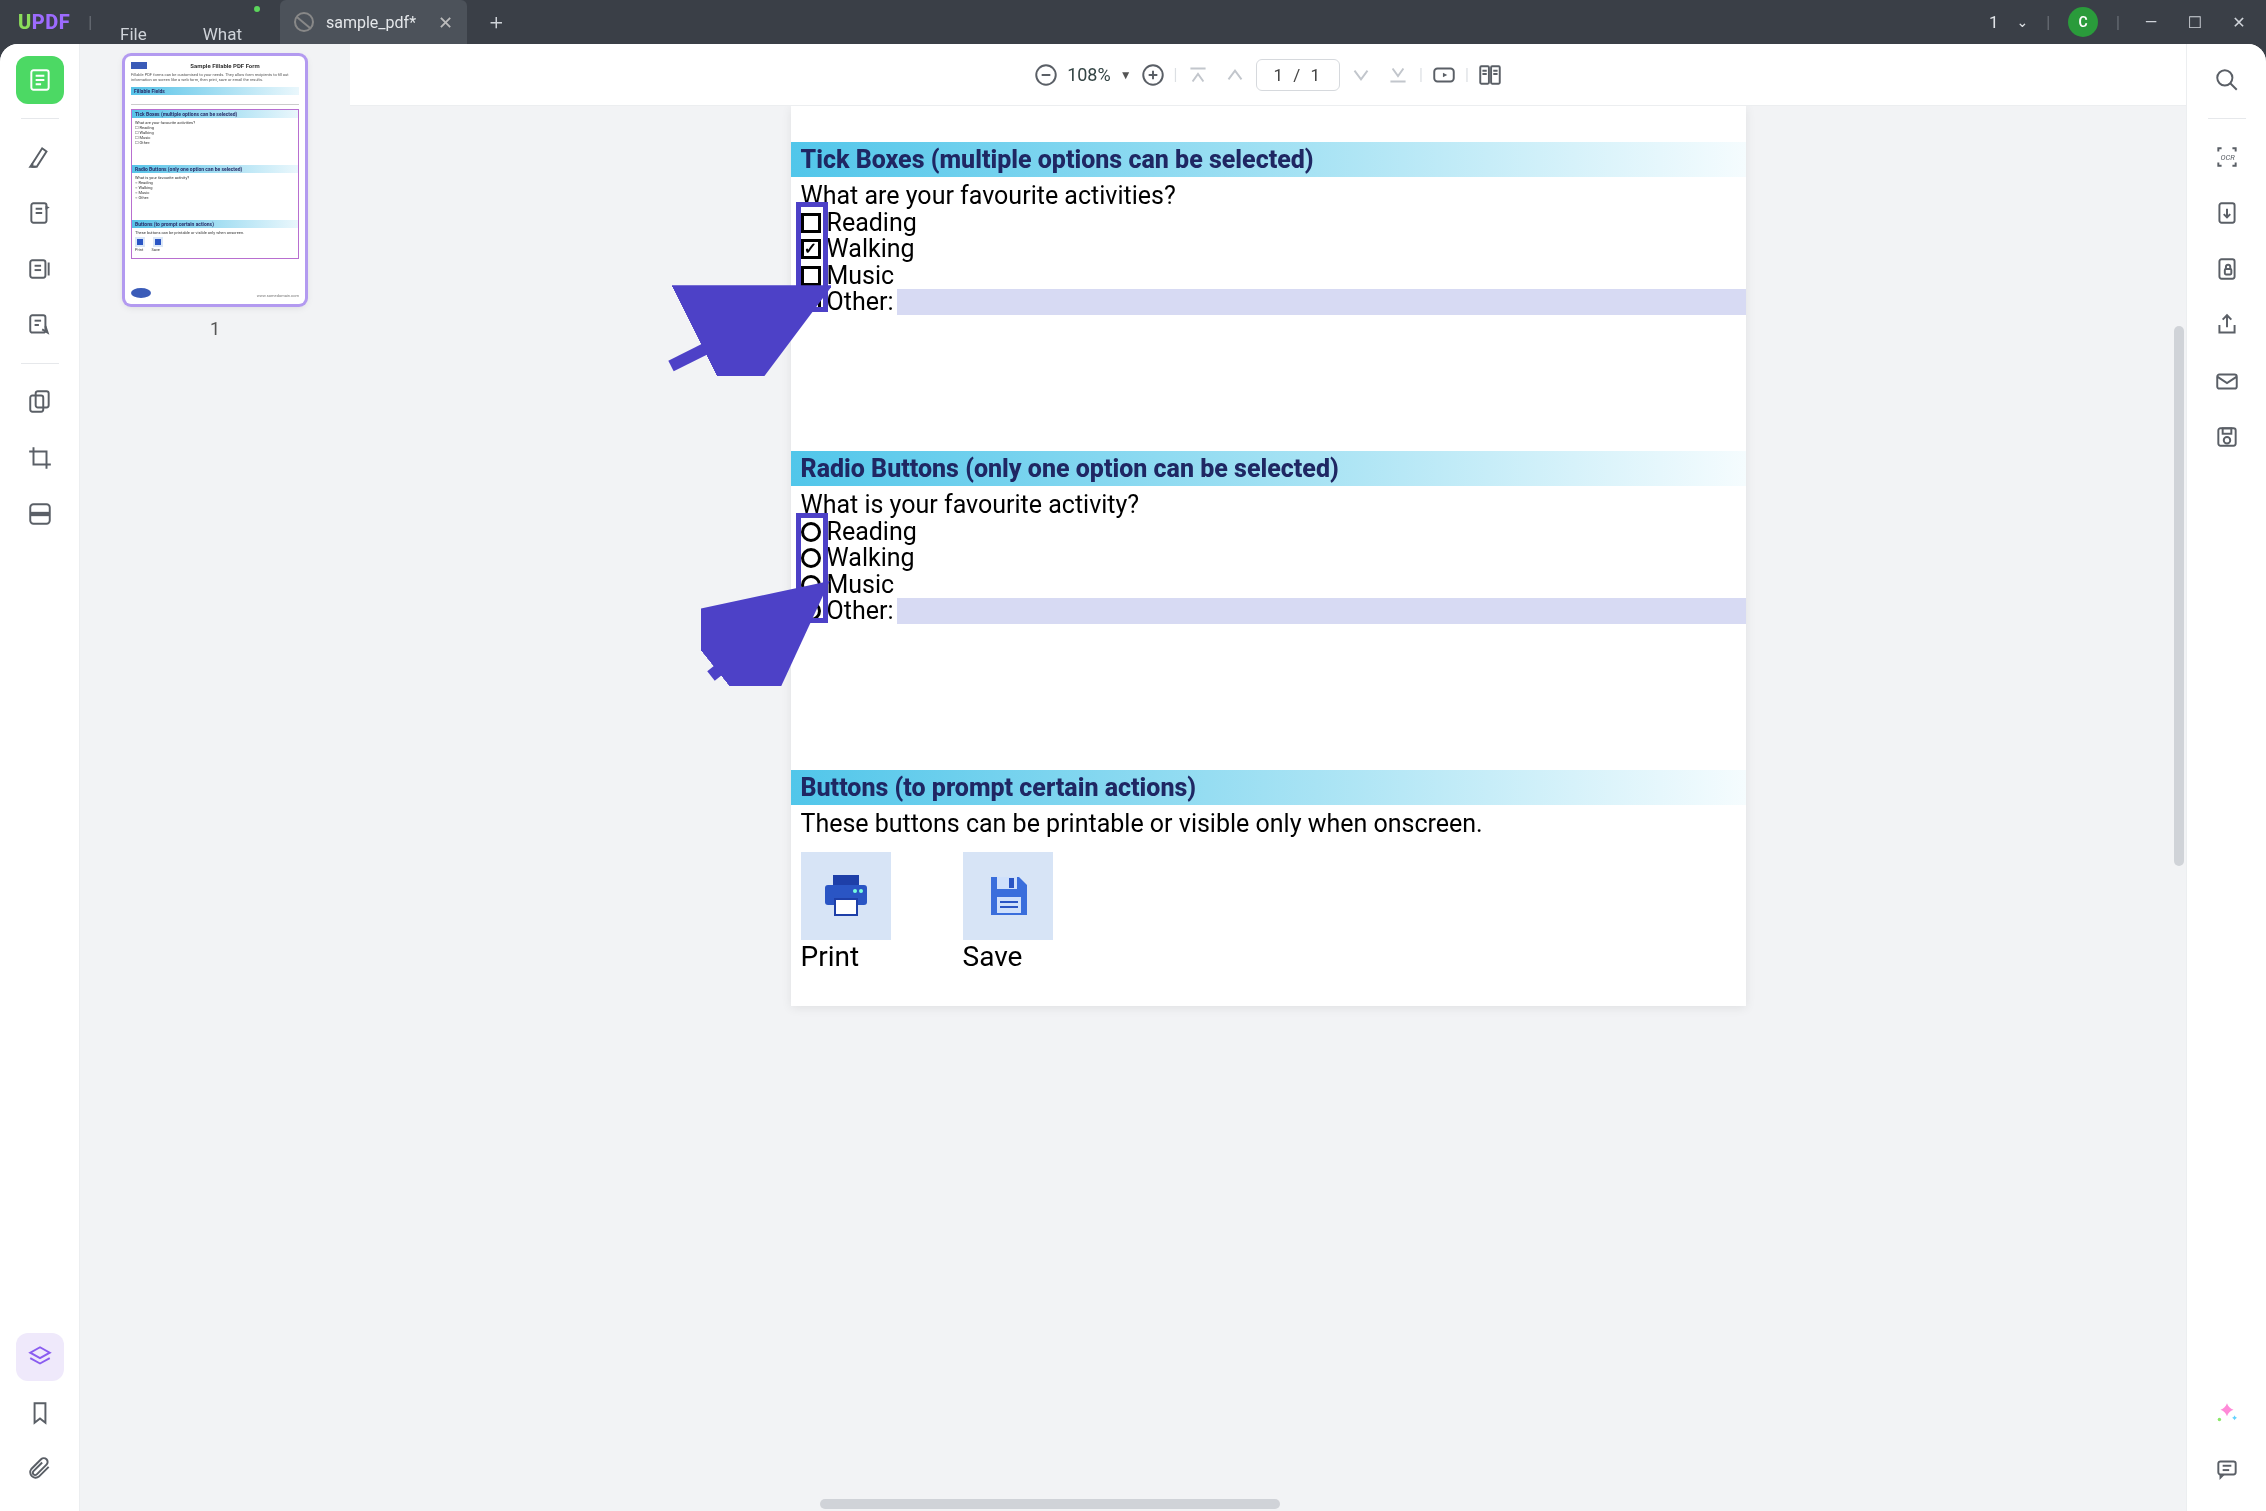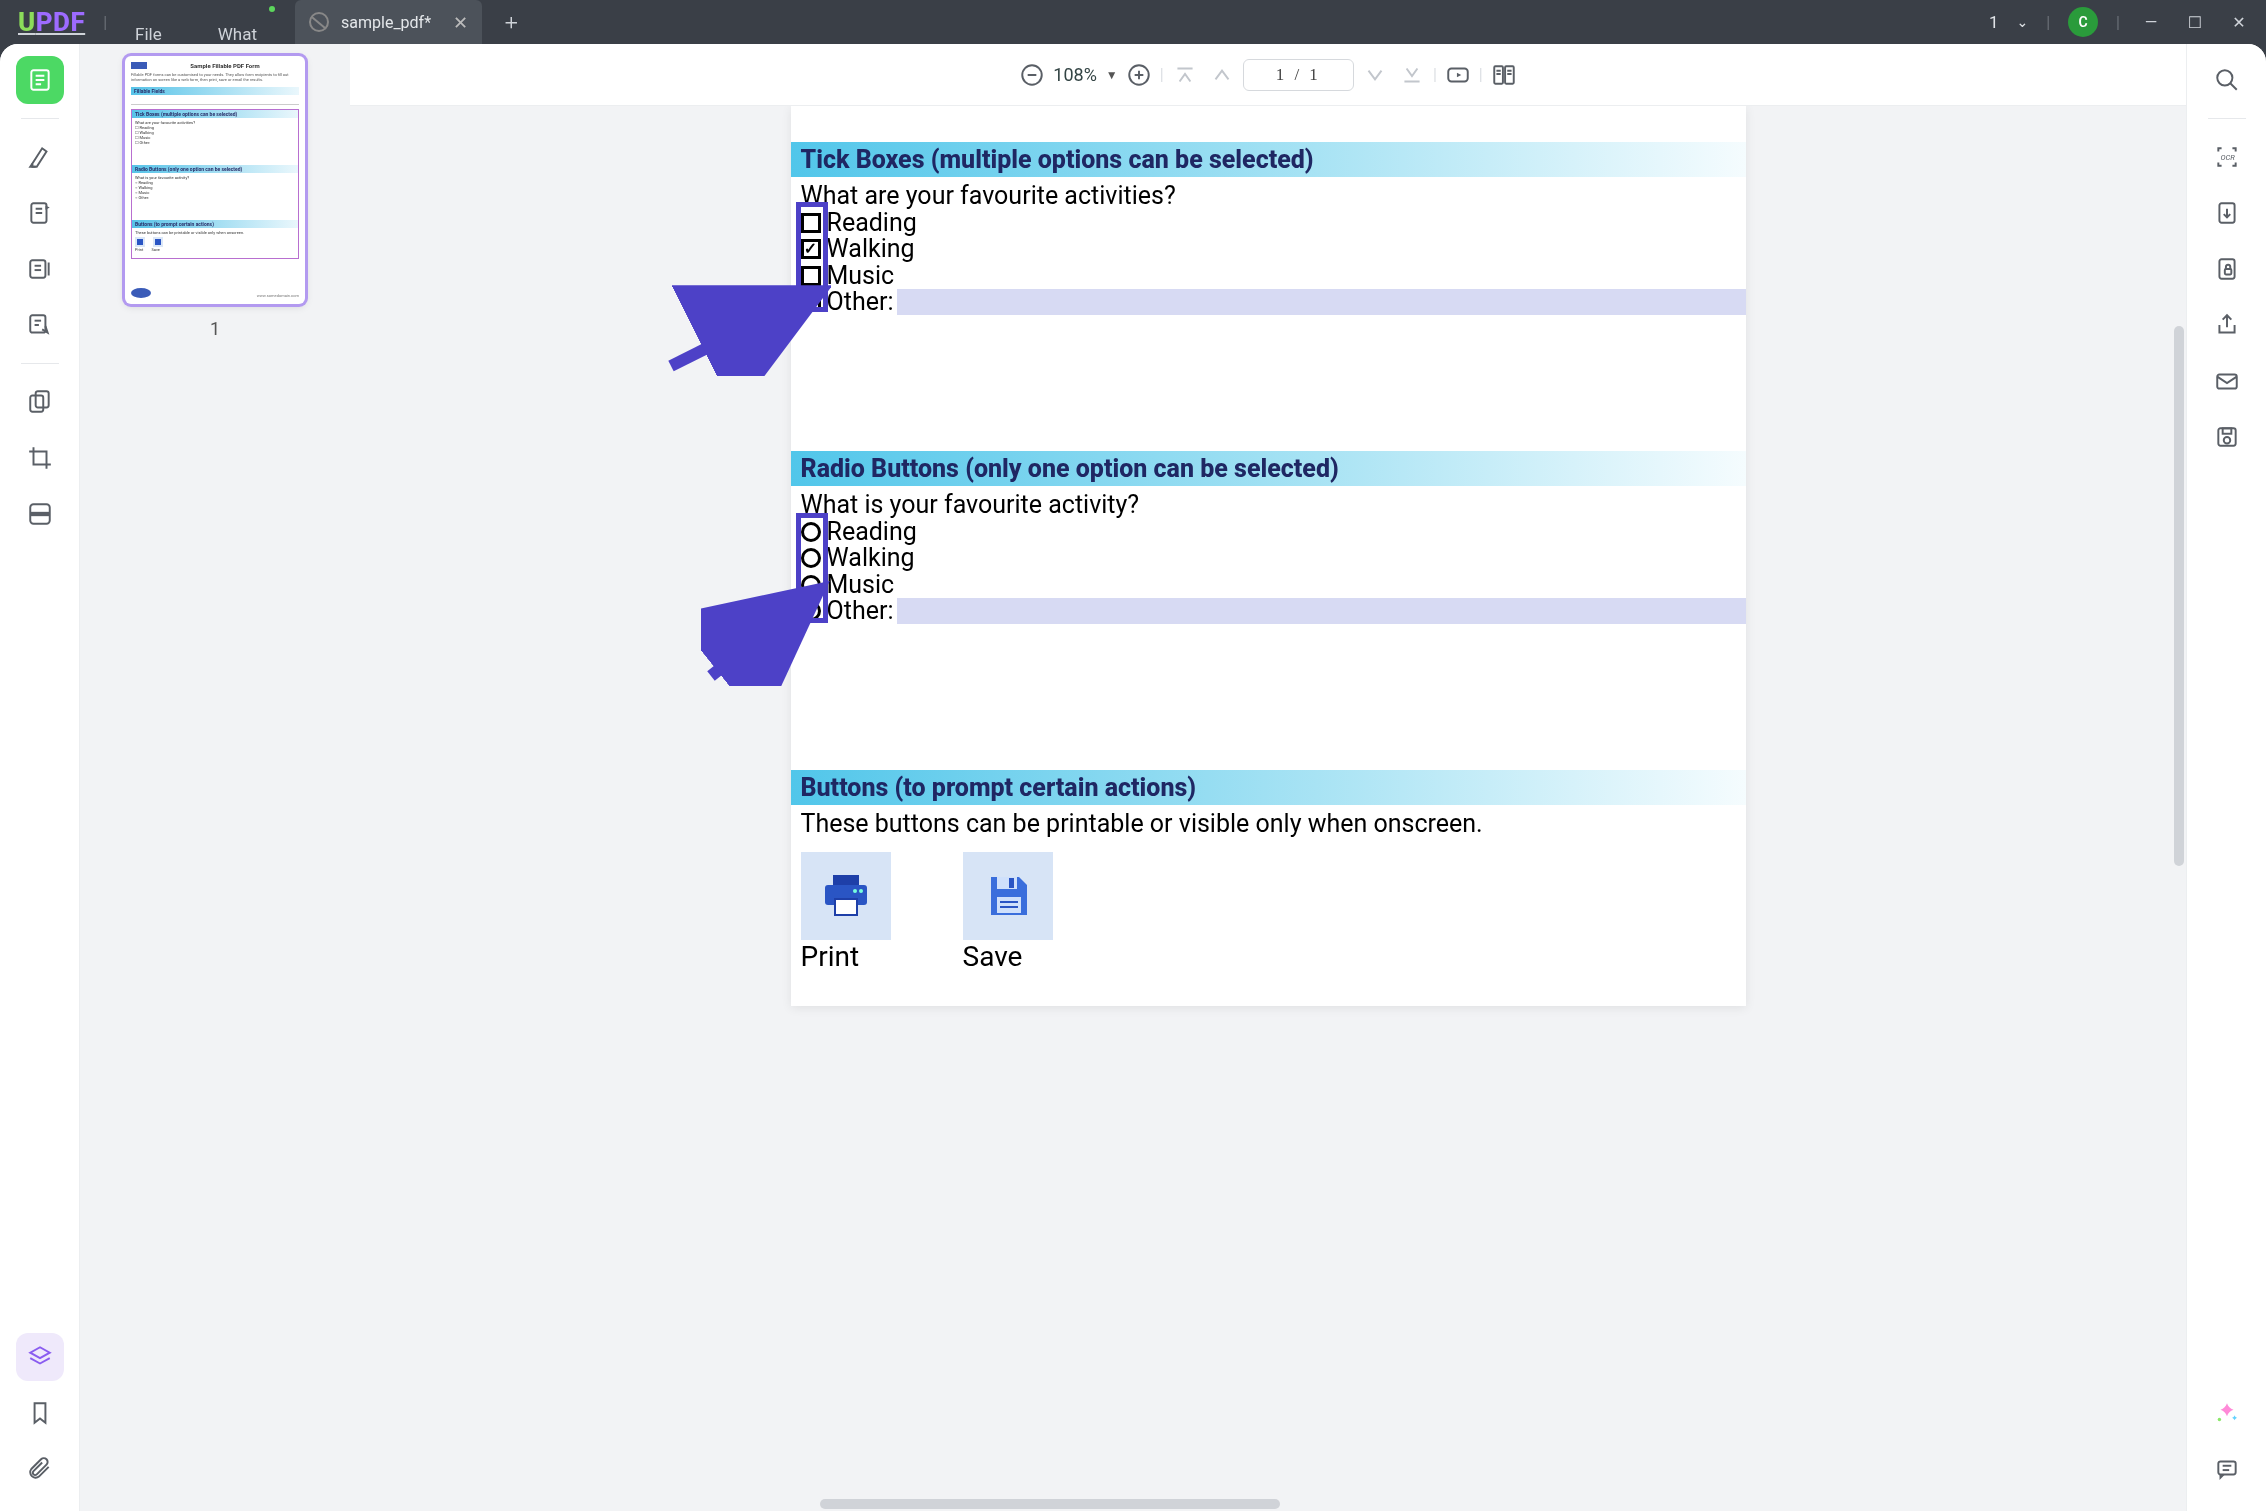--- a/index.html
+++ b/index.html
@@ -1,20 +1,20 @@
 <!DOCTYPE html>
 <html><head>
 <meta charset="utf-8">
 <style>
 * { box-sizing: border-box; margin: 0; padding: 0; font-family: -apple-system, "Segoe UI", Roboto, Arial, sans-serif; }
 html, body { width: 100%; height: 100%; background: #3a3f47; overflow: hidden; }
 
 
 .titlebar { height: 44px; background: #3a3f47; display: flex; align-items: center; color: #cfd3d9; }
-.logo { margin: 4px 18px; font-weight: 800; font-size: 26px; letter-spacing: 0.5px; text-decoration: underline; }
+.logo { margin: 4px 18px; font-weight: 800; font-size: 20px; letter-spacing: 0.5px; }
 .logo .u   { color: #8bdc5a; }
 .logo .pdf { color: #9d6bff; }
 .menu-btn { padding: 0 28px; height: 100%; display: flex; align-items: flex-end; font-size: 17px; cursor: pointer; position: relative; }
 .menu-btn .dot { position:absolute; top:6px; right:10px; width:6px; height:6px; background:#5cd65c; border-radius:50%; }
 .tab { display:flex; align-items:center; height:100%; background:#4c525a; border-radius:6px 6px 0 0; margin-left:10px; padding:0 14px; color:#e4e7ea; }
 .tab .tab-icon { width:20px; height:20px; border:2px solid #888; border-radius:50%; margin-right:12px; position:relative; }
 .tab .tab-icon:before { content:""; position:absolute; width:18px; height:2px; background:#888; top:8px; left:-1px; transform:rotate(40deg);}
 .tab .close-x { margin-left:22px; color:#bbb; font-size:18px; }
 .new-tab { margin-left:18px; color:#cfd3d9; font-size:22px; }
 .titlebar-right { margin-left:auto; display:flex; align-items:center; gap:18px; padding-right:14px; }
@@ -59,21 +59,21 @@
 .mini-btn { width:10px; height:10px; background:#dbe7f7; display:flex; align-items:center; justify-content:center; }
 .mini-btn span { width:6px; height:6px; background:#2a55c4; }
 
 
 .main-toolbar { height:62px; background:#fff; display:flex; align-items:center; justify-content:center; gap:5px; border-bottom:1px solid #eceef0; }
 .tb-btn { width:32px; height:32px; display:flex; align-items:center; justify-content:center; cursor:pointer; }
 .tb-btn svg { width:26px; height:26px; stroke:#5a5f66; stroke-width:1.8; fill:none; }
 .tb-btn.disabled svg { stroke:#c2c6cc; }
 .zoom-val { font-size:18px; color:#344; }
 .zoom-caret { font-size:12px; color:#555; margin-left:4px; }
-.page-box { border:1px solid #d6d9dd; border-radius:6px; padding:5px 32px; font-size:17px; color:#444; letter-spacing:3px;font-family:Liberation Serif, serif; }
+.page-box { border:1px solid #d6d9dd; border-radius:6px; padding:5px 16px; font-size:17px; color:#444; letter-spacing:3px; }
 .tb-sep { color:#dcdfe3; }
 
 
 .main-scroll { flex:1; overflow:auto; position:relative; }
 .page { width:955px; margin:0 auto; background:#fff; min-height:900px; box-shadow:0 2px 10px rgba(0,0,0,.08); position:relative; }
 .section-bar { background:linear-gradient(90deg,#51c6ea 0%, #a8e3f4 55%, #f5fcfe 100%); color:#1f2763; font-weight:800; font-size:25px; padding:3px 10px; }
 .question { font-size:25px; padding:4px 10px 0; }
 .opt-row { display:flex; align-items:center; font-size:25px; line-height:1.05; padding-left:10px; }
 .chk, .rdo { width:20px; height:20px; border:3px solid #000; margin-right:6px; display:inline-flex; align-items:center; justify-content:center; flex-shrink:0; }
 .rdo { border-radius:50%; }

